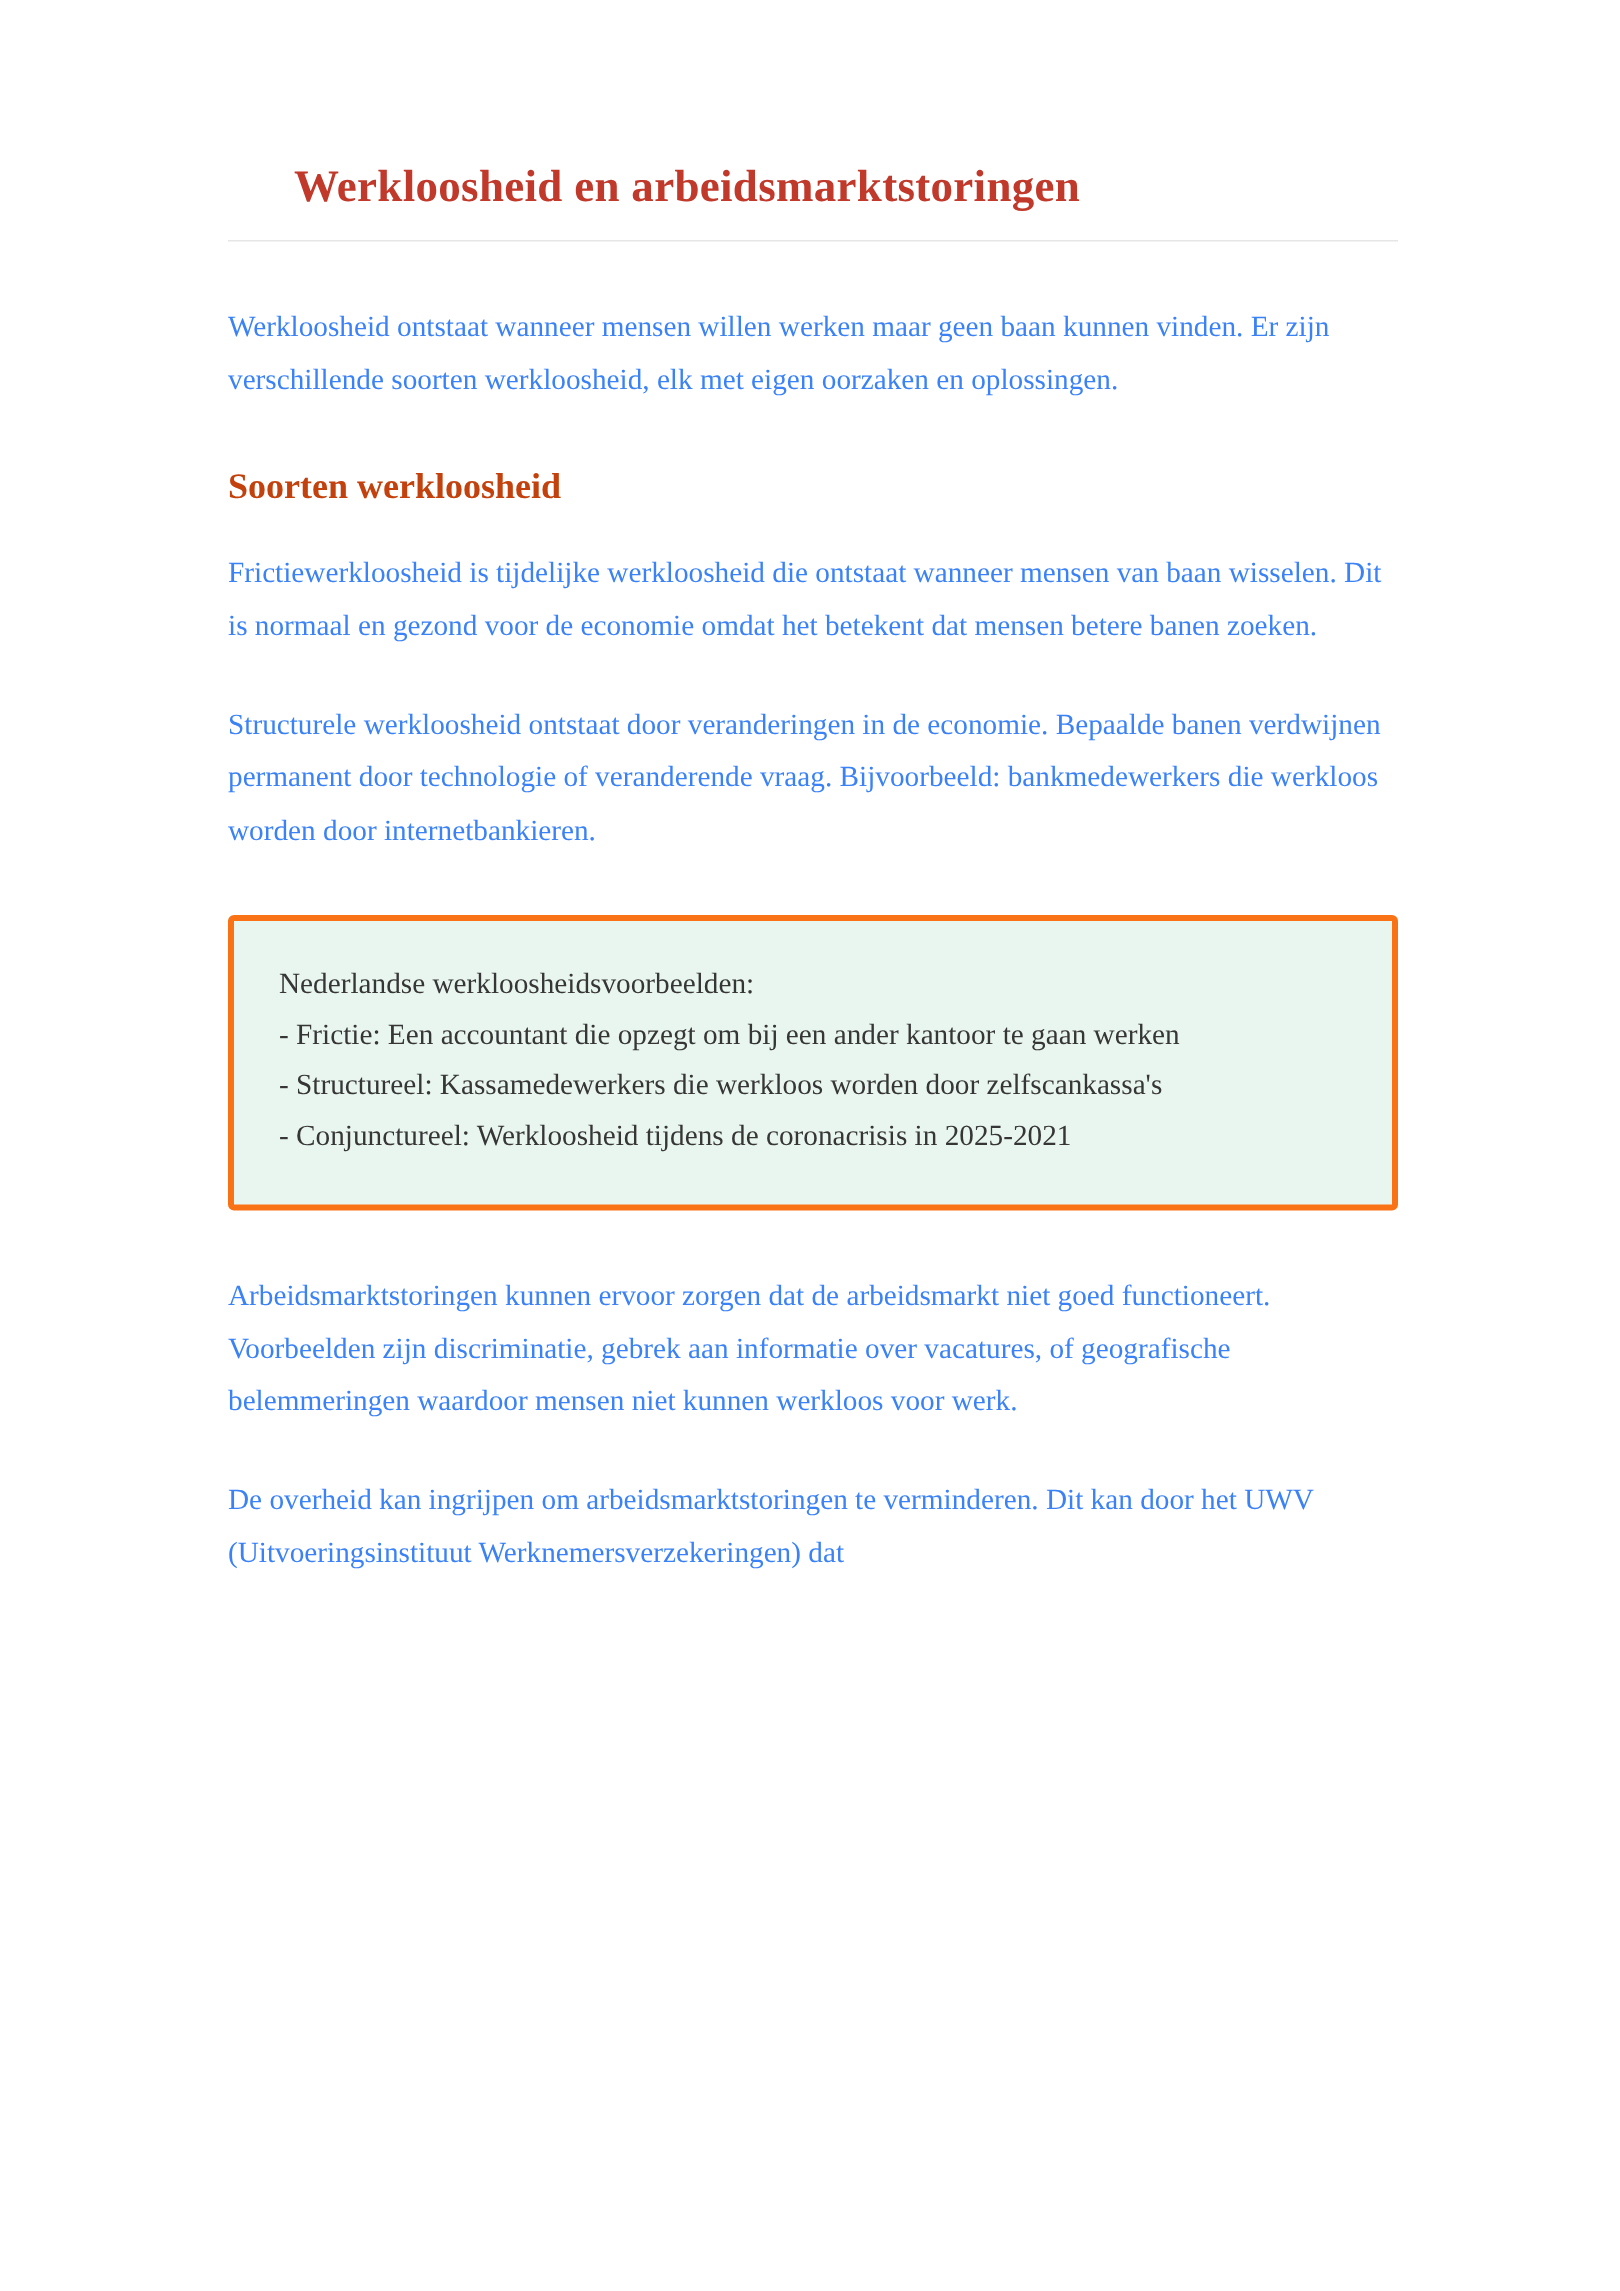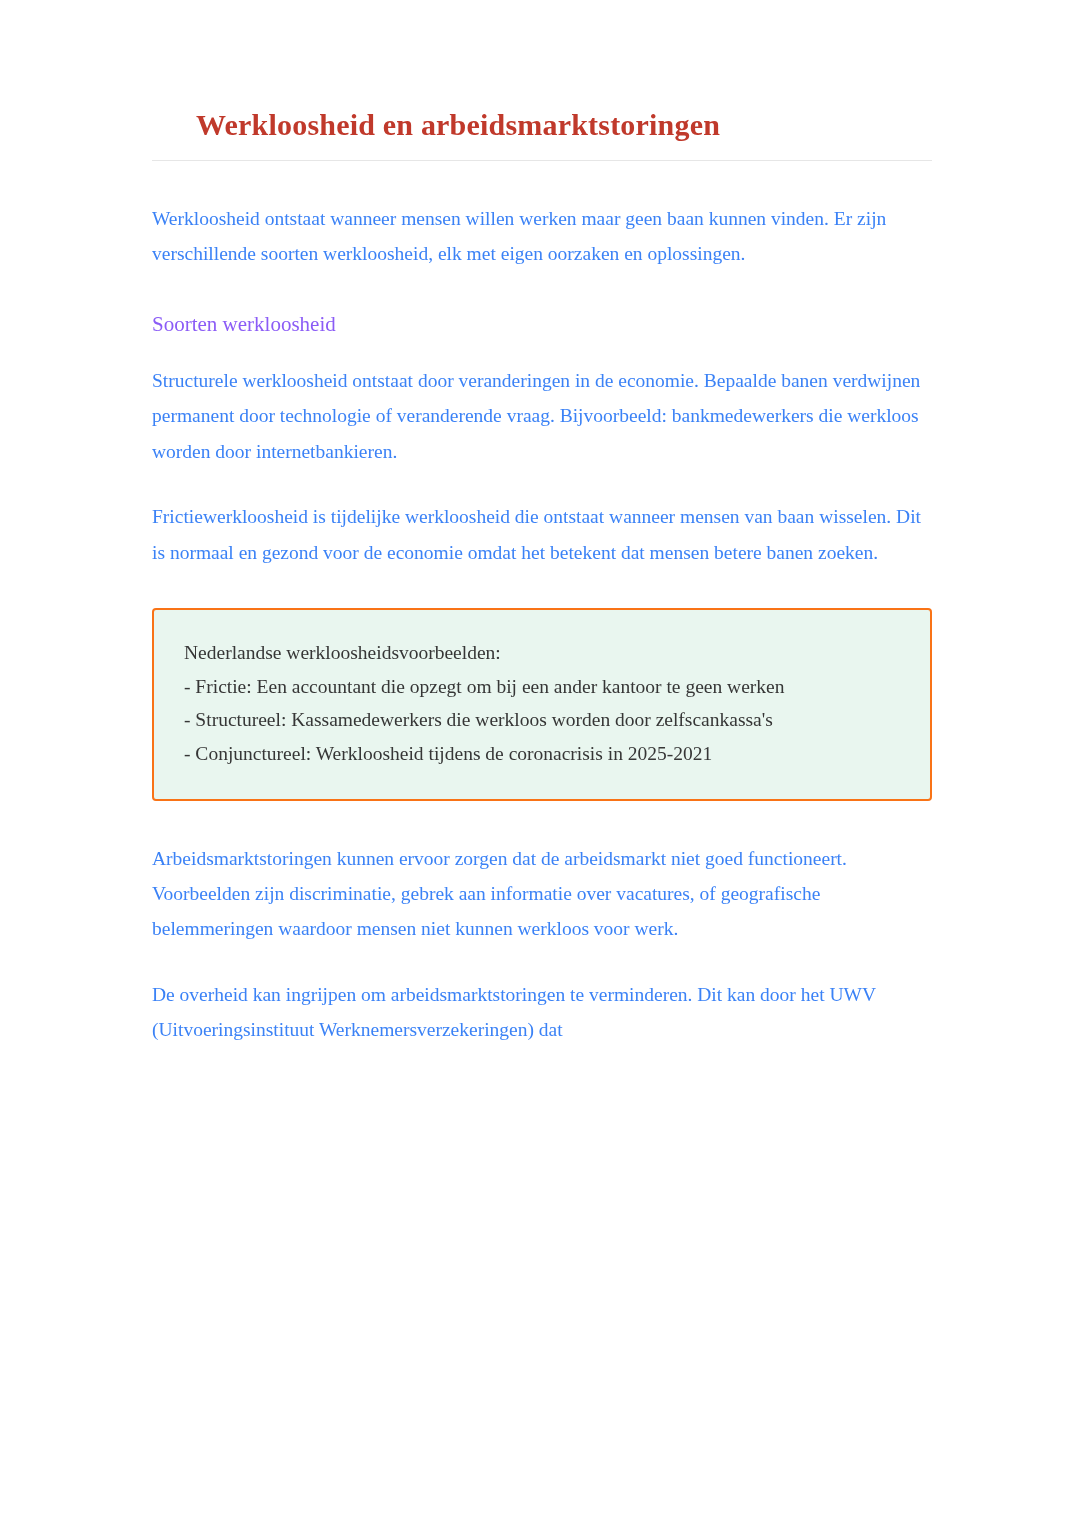--- a/index.html
+++ b/index.html
@@ -38,29 +38,29 @@
   }
 
   .para {
     font-size: 19.5px;
     line-height: 1.82;
     margin-bottom: 30px;
     color: #3b82f6;
   }
 
   .section-heading {
-    font-size: 21px;
-    font-weight: 400;
-    color: #8b5cf6;
+    font-size: 24px;
+    font-weight: 700;
+    color: #c2410c;
     margin: 40px 0 26px 0;
   }
 
   .callout {
     background: #e9f6ef;
-    border: 2px solid #f97316;
+    border: 4px solid #f97316;
     border-radius: 4px;
     padding: 26px 30px 28px 30px;
     margin: 38px 0 40px 0;
   }
 
   .callout-line {
     font-size: 19.5px;
     line-height: 1.72;
     color: #363636;
   }
@@ -71,28 +71,28 @@
 <div class="content">
 
   <h1 class="doc-title">Werkloosheid en arbeidsmarktstoringen</h1>
 
   <hr class="title-divider">
 
   <p class="para">Werkloosheid ontstaat wanneer mensen willen werken maar geen baan kunnen vinden. Er zijn verschillende soorten werkloosheid, elk met eigen oorzaken en oplossingen.</p>
 
   <h2 class="section-heading">Soorten werkloosheid</h2>
 
+  <p class="para">Frictiewerkloosheid is tijdelijke werkloosheid die ontstaat wanneer mensen van baan wisselen. Dit is normaal en gezond voor de economie omdat het betekent dat mensen betere banen zoeken.</p>
+
   <p class="para">Structurele werkloosheid ontstaat door veranderingen in de economie. Bepaalde banen verdwijnen permanent door technologie of veranderende vraag. Bijvoorbeeld: bankmedewerkers die werkloos worden door internetbankieren.</p>
-
-  <p class="para">Frictiewerkloosheid is tijdelijke werkloosheid die ontstaat wanneer mensen van baan wisselen. Dit is normaal en gezond voor de economie omdat het betekent dat mensen betere banen zoeken.</p>
 
 
   <div class="callout">
     <div class="callout-line">Nederlandse werkloosheidsvoorbeelden:</div>
-    <div class="callout-line">- Frictie: Een accountant die opzegt om bij een ander kantoor te geen werken</div>
+    <div class="callout-line">- Frictie: Een accountant die opzegt om bij een ander kantoor te gaan werken</div>
     <div class="callout-line">- Structureel: Kassamedewerkers die werkloos worden door zelfscankassa's</div>
     <div class="callout-line">- Conjunctureel: Werkloosheid tijdens de coronacrisis in 2025-2021</div>
   </div>
 
   <p class="para">Arbeidsmarktstoringen kunnen ervoor zorgen dat de arbeidsmarkt niet goed functioneert. Voorbeelden zijn discriminatie, gebrek aan informatie over vacatures, of geografische belemmeringen waardoor mensen niet kunnen werkloos voor werk.</p>
 
   <p class="para">De overheid kan ingrijpen om arbeidsmarktstoringen te verminderen. Dit kan door het UWV (Uitvoeringsinstituut Werknemersverzekeringen) dat</p>
 
 </div>
 

